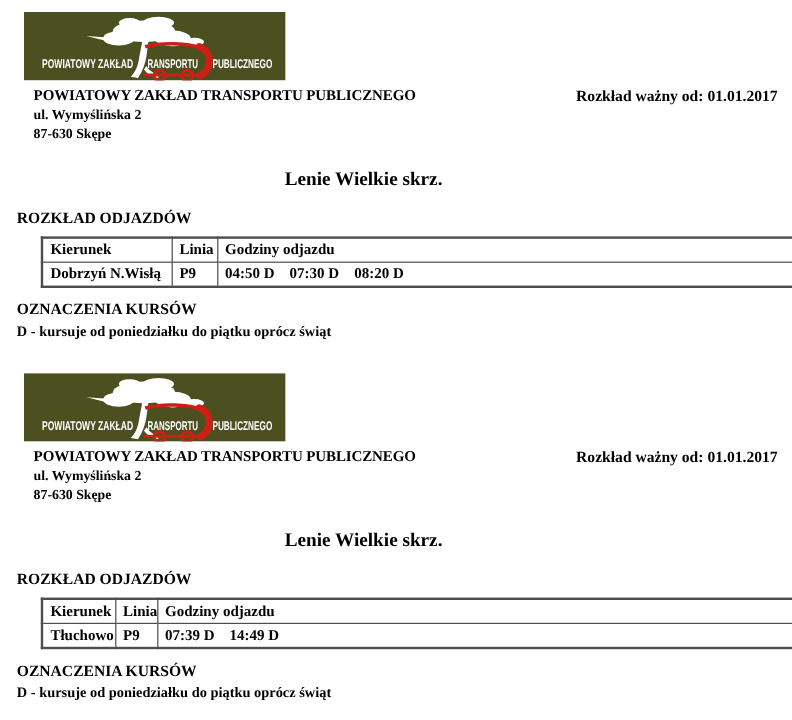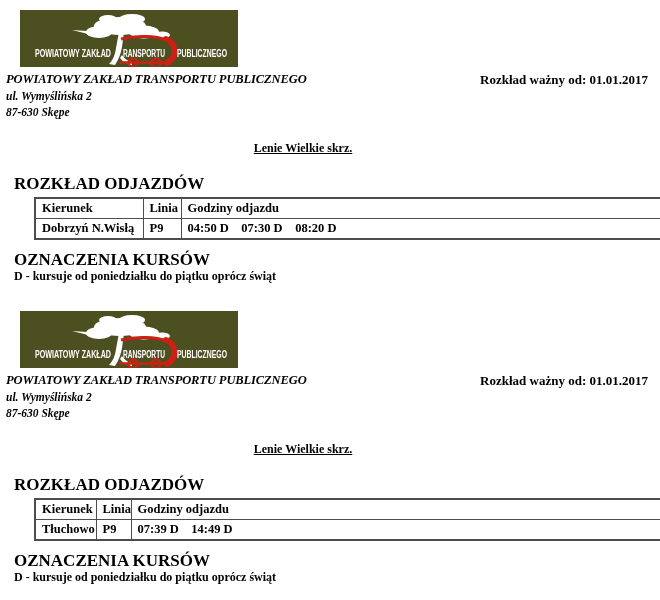--- a/index.html
+++ b/index.html
@@ -5,26 +5,26 @@
   html,body{margin:0;padding:0;}
   body{
     width:660px;height:600px;background:#ffffff;position:relative;
     font-family:"Liberation Serif", serif;font-weight:bold;color:#000;
     overflow:hidden;
   }
   .section{position:absolute;left:0;width:660px;height:300px;}
   #section-0{top:0;}
   #section-1{top:301px;}
   .logo{position:absolute;top:10px;left:20px;width:218px;height:57px;}
-  .company{position:absolute;top:71px;left:6px;font-style:italic;}
+  .company{position:absolute;top:71px;left:28px;}
   .company-name{font-size:12.5px;line-height:17px;letter-spacing:-0.1px;}
   .addr{font-size:11.5px;line-height:16px;}
   .valid{position:absolute;top:72px;right:12px;font-size:13px;}
-  .stop-title{position:absolute;top:141px;left:0;width:606px;text-align:center;font-size:12px;text-decoration:underline;}
-  .heading{position:absolute;left:14px;font-size:17px;text-align:right;}
+  .stop-title{position:absolute;top:141px;left:0;width:606px;text-align:center;font-size:16px;}
+  .heading{position:absolute;left:14px;font-size:13px;text-align:right;}
   .h-dep{top:174px;}
   .h-mark{top:250px;}
   table.tt{
     position:absolute;top:197px;left:13px;width:632px;
     border-collapse:collapse;border:2px solid #4d4d4d;
     font-size:12.5px;table-layout:fixed;margin-left:21px;
   }
   table.tt td{border:1px solid #4d4d4d;padding:1px 6px;height:17px;
     overflow:hidden;white-space:pre;}
   .s0 col.c1{width:108px;} .s0 col.c2{width:38px;}

